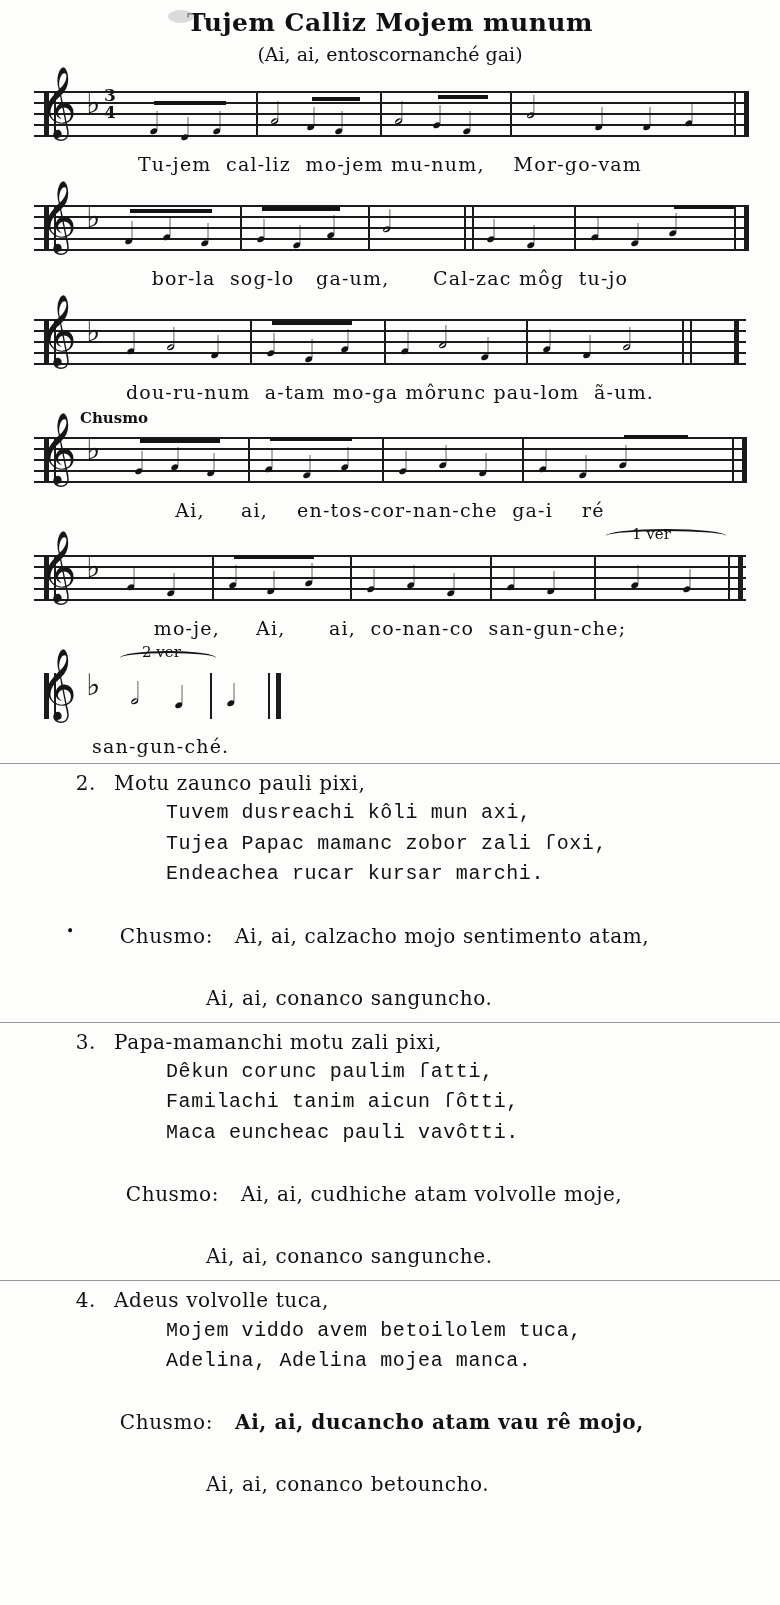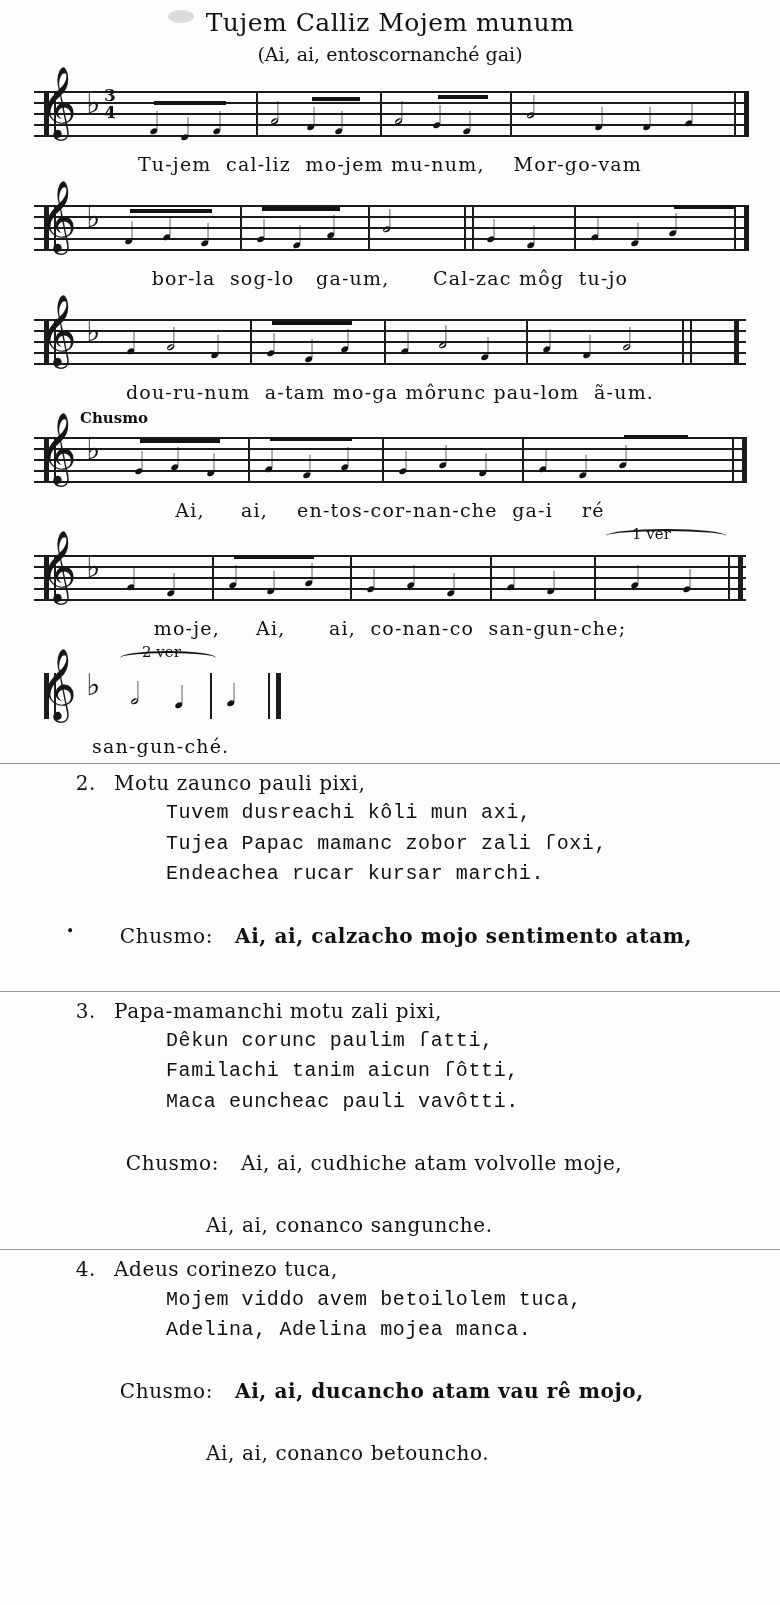--- a/index.html
+++ b/index.html
@@ -19,21 +19,21 @@
     position: relative;
     width: 780px;
     height: 1605px;
     background: #fdfdfb;
   }
 
   
   .title {
     text-align: center;
     font-family: "DejaVu Serif", serif;
-    font-weight: normal;
+    font-weight: bold;
     font-size: 25px;
     letter-spacing: 0.5px;
     padding-top: 8px;
     color: #111;
   }
   .subtitle {
     text-align: center;
     font-family: "DejaVu Serif", serif;
     font-size: 19px;
     margin-top: 6px;
@@ -421,41 +421,42 @@
   </div>
 
   <hr class="rule">
 
   <div class="verse-block">
     <div class="verse-line"><span class="vnum">2.</span><span>Motu zaunco pauli pixi,</span></div>
     <div class="verse-line vindent">Tuvem dusreachi kôli mun axi,</div>
     <div class="verse-line vindent">Tujea Papac mamanc zobor zali ſoxi,</div>
     <div class="verse-line vindent">Endeachea rucar kursar marchi.</div>
     <div class="chorus-line chorus-lab" style="position:relative;">
-      <span class="dot-mark">•</span><span>Chusmo:</span><span style="padding-left:22px;font-weight:bold;">Ai, ai, calzacho mojo sentimento atam,</span>
-    </div>
+      <span class="dot-mark">•</span><span>Chusmo:</span><span style="padding-left:22px;">Ai, ai, calzacho mojo sentimento atam,</span>
+    </div>
+    <div class="chorus-line chorus-cont">Ai, ai, conanco sanguncho.</div>
   </div>
 
   <hr class="rule">
 
   <div class="verse-block">
     <div class="verse-line"><span class="vnum">3.</span><span>Papa‑mamanchi motu zali pixi,</span></div>
     <div class="verse-line vindent">Dêkun corunc paulim ſatti,</div>
     <div class="verse-line vindent">Familachi tanim aicun ſôtti,</div>
     <div class="verse-line vindent">Maca euncheac pauli vavôtti.</div>
     <div class="chorus-line" style="padding-left:40px;">
       <span>Chusmo:</span><span style="padding-left:22px;">Ai, ai, cudhiche atam volvolle moje,</span>
     </div>
     <div class="chorus-line chorus-cont">Ai, ai, conanco sangunche.</div>
   </div>
 
   <hr class="rule">
 
   <div class="verse-block">
-    <div class="verse-line"><span class="vnum">4.</span><span>Adeus corinezo tuca,</span></div>
+    <div class="verse-line"><span class="vnum">4.</span><span>Adeus volvolle tuca,</span></div>
     <div class="verse-line vindent">Mojem viddo avem betoilolem tuca,</div>
     <div class="verse-line vindent">Adelina, Adelina mojea manca.</div>
     <div class="chorus-line" style="padding-left:34px;">
       <span>Chusmo:</span><span style="padding-left:22px;font-weight:bold;">Ai, ai, ducancho atam vau rê mojo,</span>
     </div>
     <div class="chorus-line chorus-cont">Ai, ai, conanco betouncho.</div>
   </div>
 
 </div>
 

